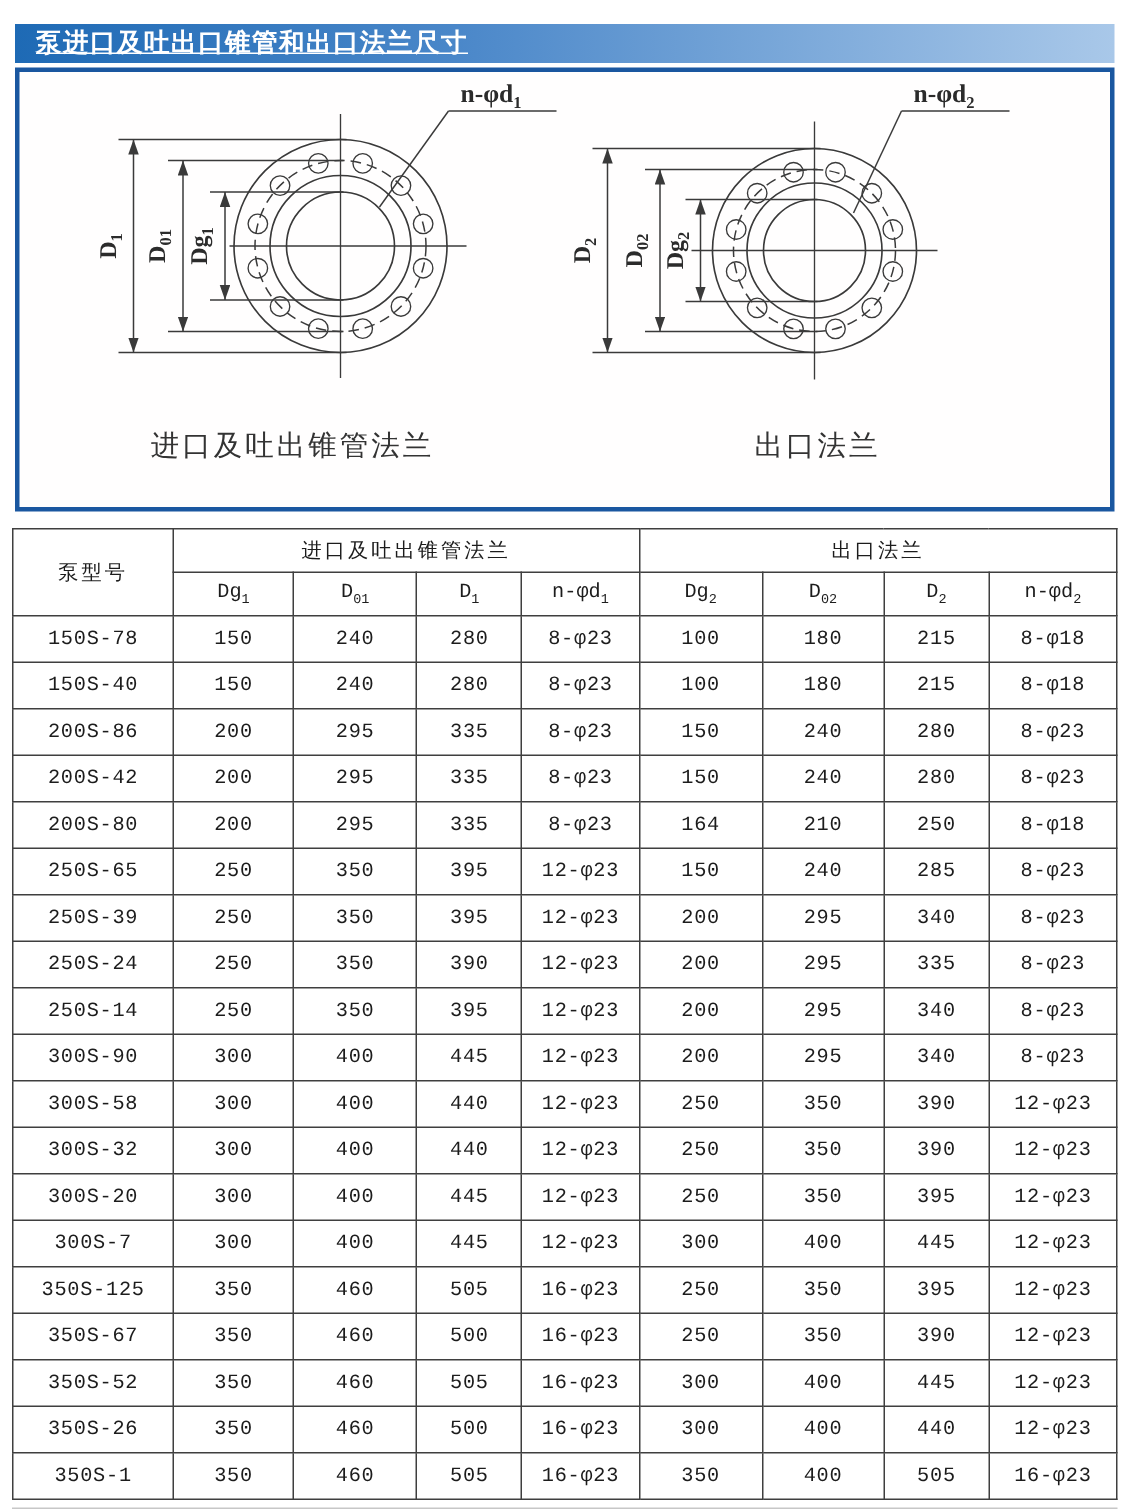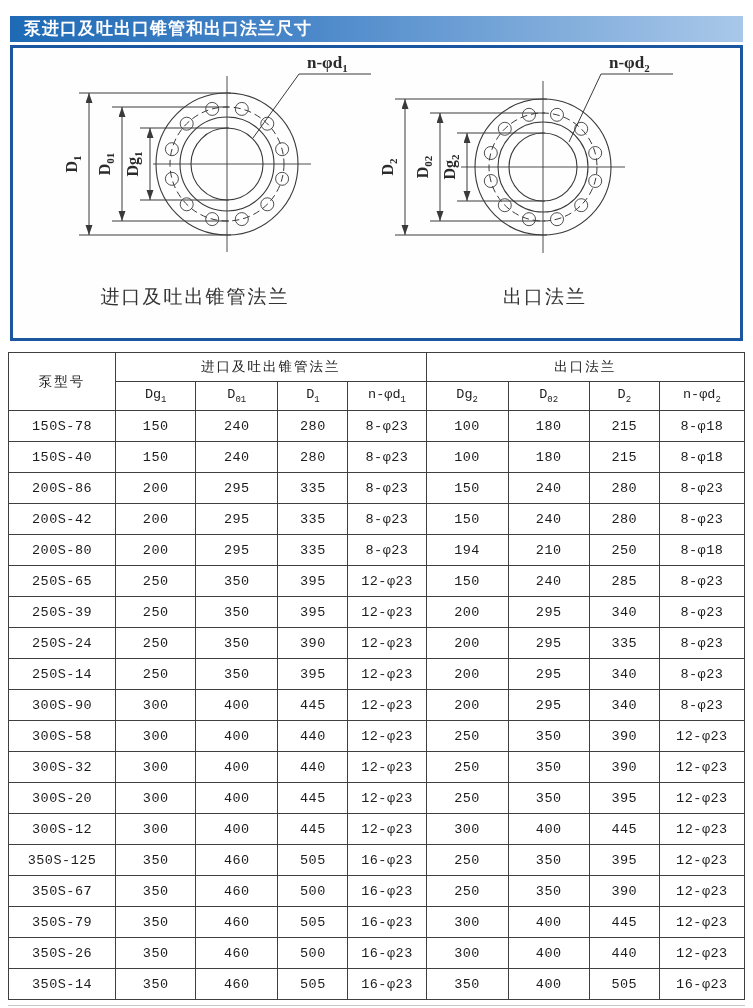--- a/index.html
+++ b/index.html
@@ -43,21 +43,21 @@
   .dim-table sub { font-size:9px; }
   .cjk { font-family:"Liberation Sans", sans-serif; letter-spacing:2px; }
   .cutoff-line {
     position:absolute; left:8px; top:1005px; width:737px; height:1px;
     background:#c7c7c7;
   }
 </style>
 </head>
 <body>
 
-<div class="title-bar" style="background: linear-gradient(90deg, rgb(30, 106, 181) 0%, rgb(74, 135, 201) 40%, rgb(169, 200, 233) 100%);">泵进口及吐出口锥管和出口法兰尺寸</div>
+<div class="title-bar" style="background: linear-gradient(90deg, rgb(30, 106, 181) 0%, rgb(74, 135, 201) 40%, rgb(169, 200, 233) 100%); text-decoration: underline;">泵进口及吐出口锥管和出口法兰尺寸</div>
 
 <div class="diagram-box" style="border-color: rgb(26, 87, 160);">
   <svg width="727" height="290" viewBox="0 0 727 290">
     <defs>
       <marker id="arrow" markerUnits="userSpaceOnUse" markerWidth="11" markerHeight="8" refX="10" refY="3.5" orient="auto-start-reverse">
         <path d="M0,0 L10,3.5 L0,7 Z" fill="#3a3a3a"></path>
       </marker>
     </defs>
 
     <g>
@@ -239,21 +239,21 @@
         <td>240</td>
         <td>280</td>
         <td>8-φ23</td>
       </tr>
       <tr>
         <td>200S-80</td>
         <td>200</td>
         <td>295</td>
         <td>335</td>
         <td>8-φ23</td>
-        <td>194</td>
+        <td>164</td>
         <td>210</td>
         <td>250</td>
         <td>8-φ18</td>
       </tr>
       <tr>
         <td>250S-65</td>
         <td>250</td>
         <td>350</td>
         <td>395</td>
         <td>12-φ23</td>
@@ -333,21 +333,21 @@
         <td>300</td>
         <td>400</td>
         <td>445</td>
         <td>12-φ23</td>
         <td>250</td>
         <td>350</td>
         <td>395</td>
         <td>12-φ23</td>
       </tr>
       <tr>
-        <td>300S-12</td>
+        <td>300S-7</td>
         <td>300</td>
         <td>400</td>
         <td>445</td>
         <td>12-φ23</td>
         <td>300</td>
         <td>400</td>
         <td>445</td>
         <td>12-φ23</td>
       </tr>
       <tr>
@@ -366,21 +366,21 @@
         <td>350</td>
         <td>460</td>
         <td>500</td>
         <td>16-φ23</td>
         <td>250</td>
         <td>350</td>
         <td>390</td>
         <td>12-φ23</td>
       </tr>
       <tr>
-        <td>350S-79</td>
+        <td>350S-52</td>
         <td>350</td>
         <td>460</td>
         <td>505</td>
         <td>16-φ23</td>
         <td>300</td>
         <td>400</td>
         <td>445</td>
         <td>12-φ23</td>
       </tr>
       <tr>
@@ -388,21 +388,21 @@
         <td>350</td>
         <td>460</td>
         <td>500</td>
         <td>16-φ23</td>
         <td>300</td>
         <td>400</td>
         <td>440</td>
         <td>12-φ23</td>
       </tr>
       <tr>
-        <td>350S-14</td>
+        <td>350S-1</td>
         <td>350</td>
         <td>460</td>
         <td>505</td>
         <td>16-φ23</td>
         <td>350</td>
         <td>400</td>
         <td>505</td>
         <td>16-φ23</td>
       </tr>
     </tbody>

